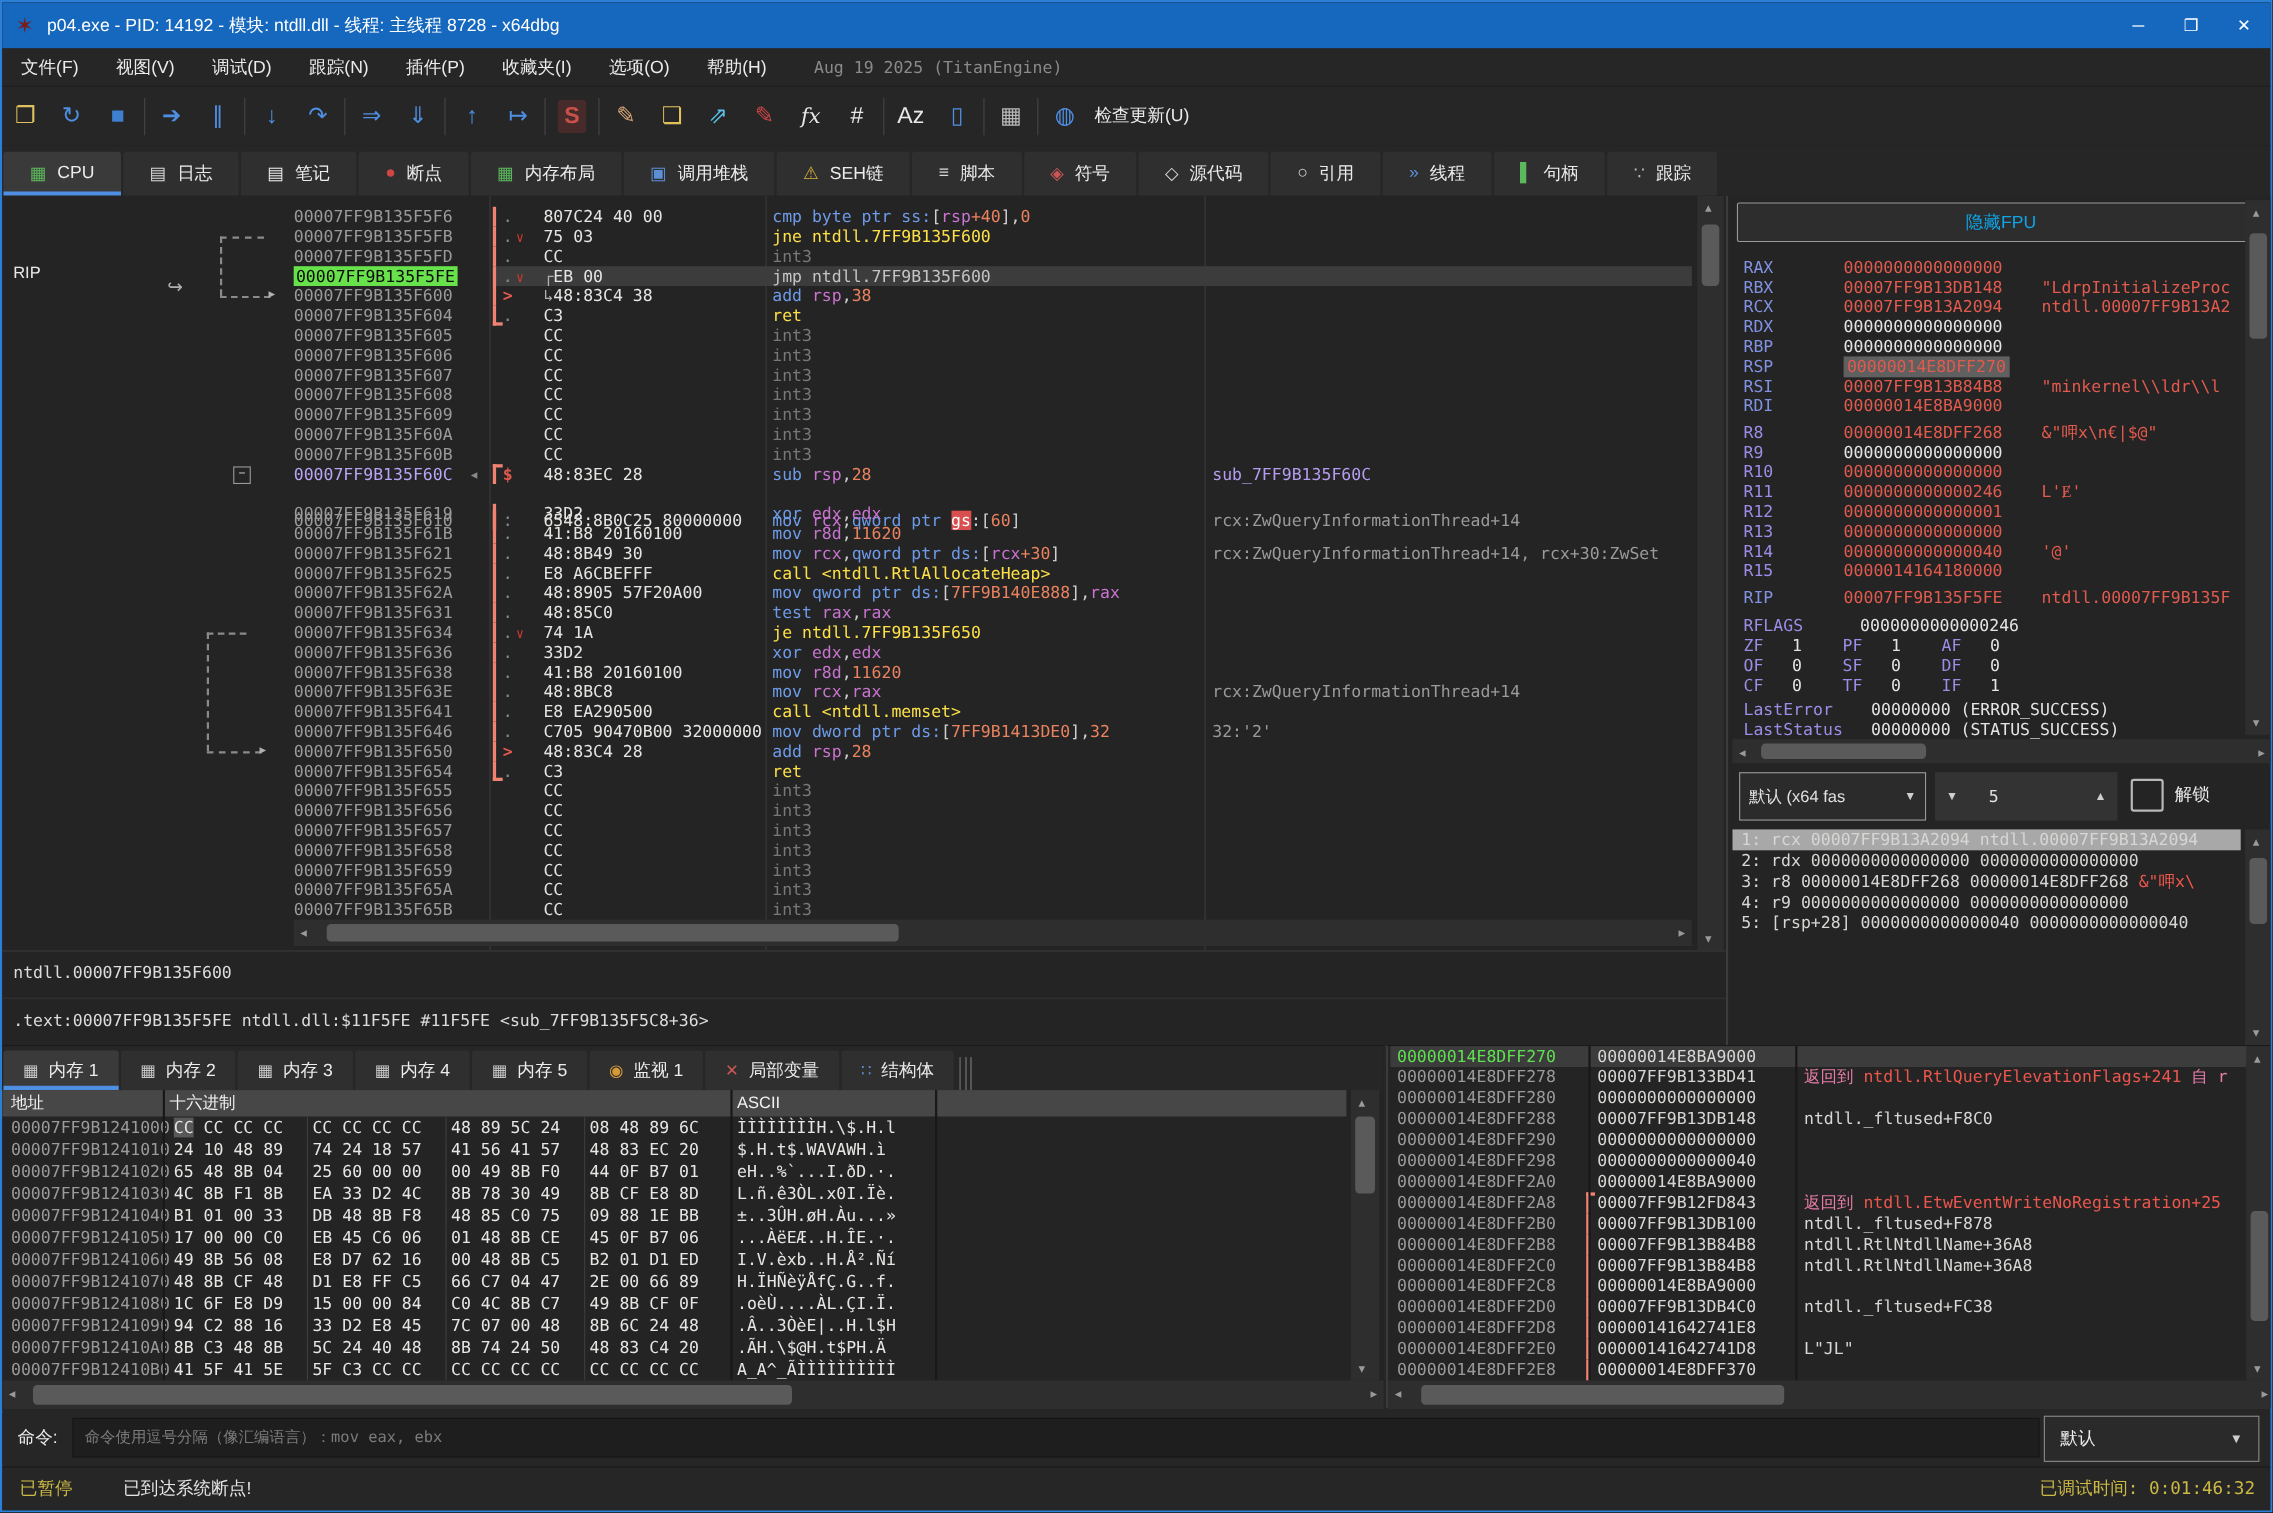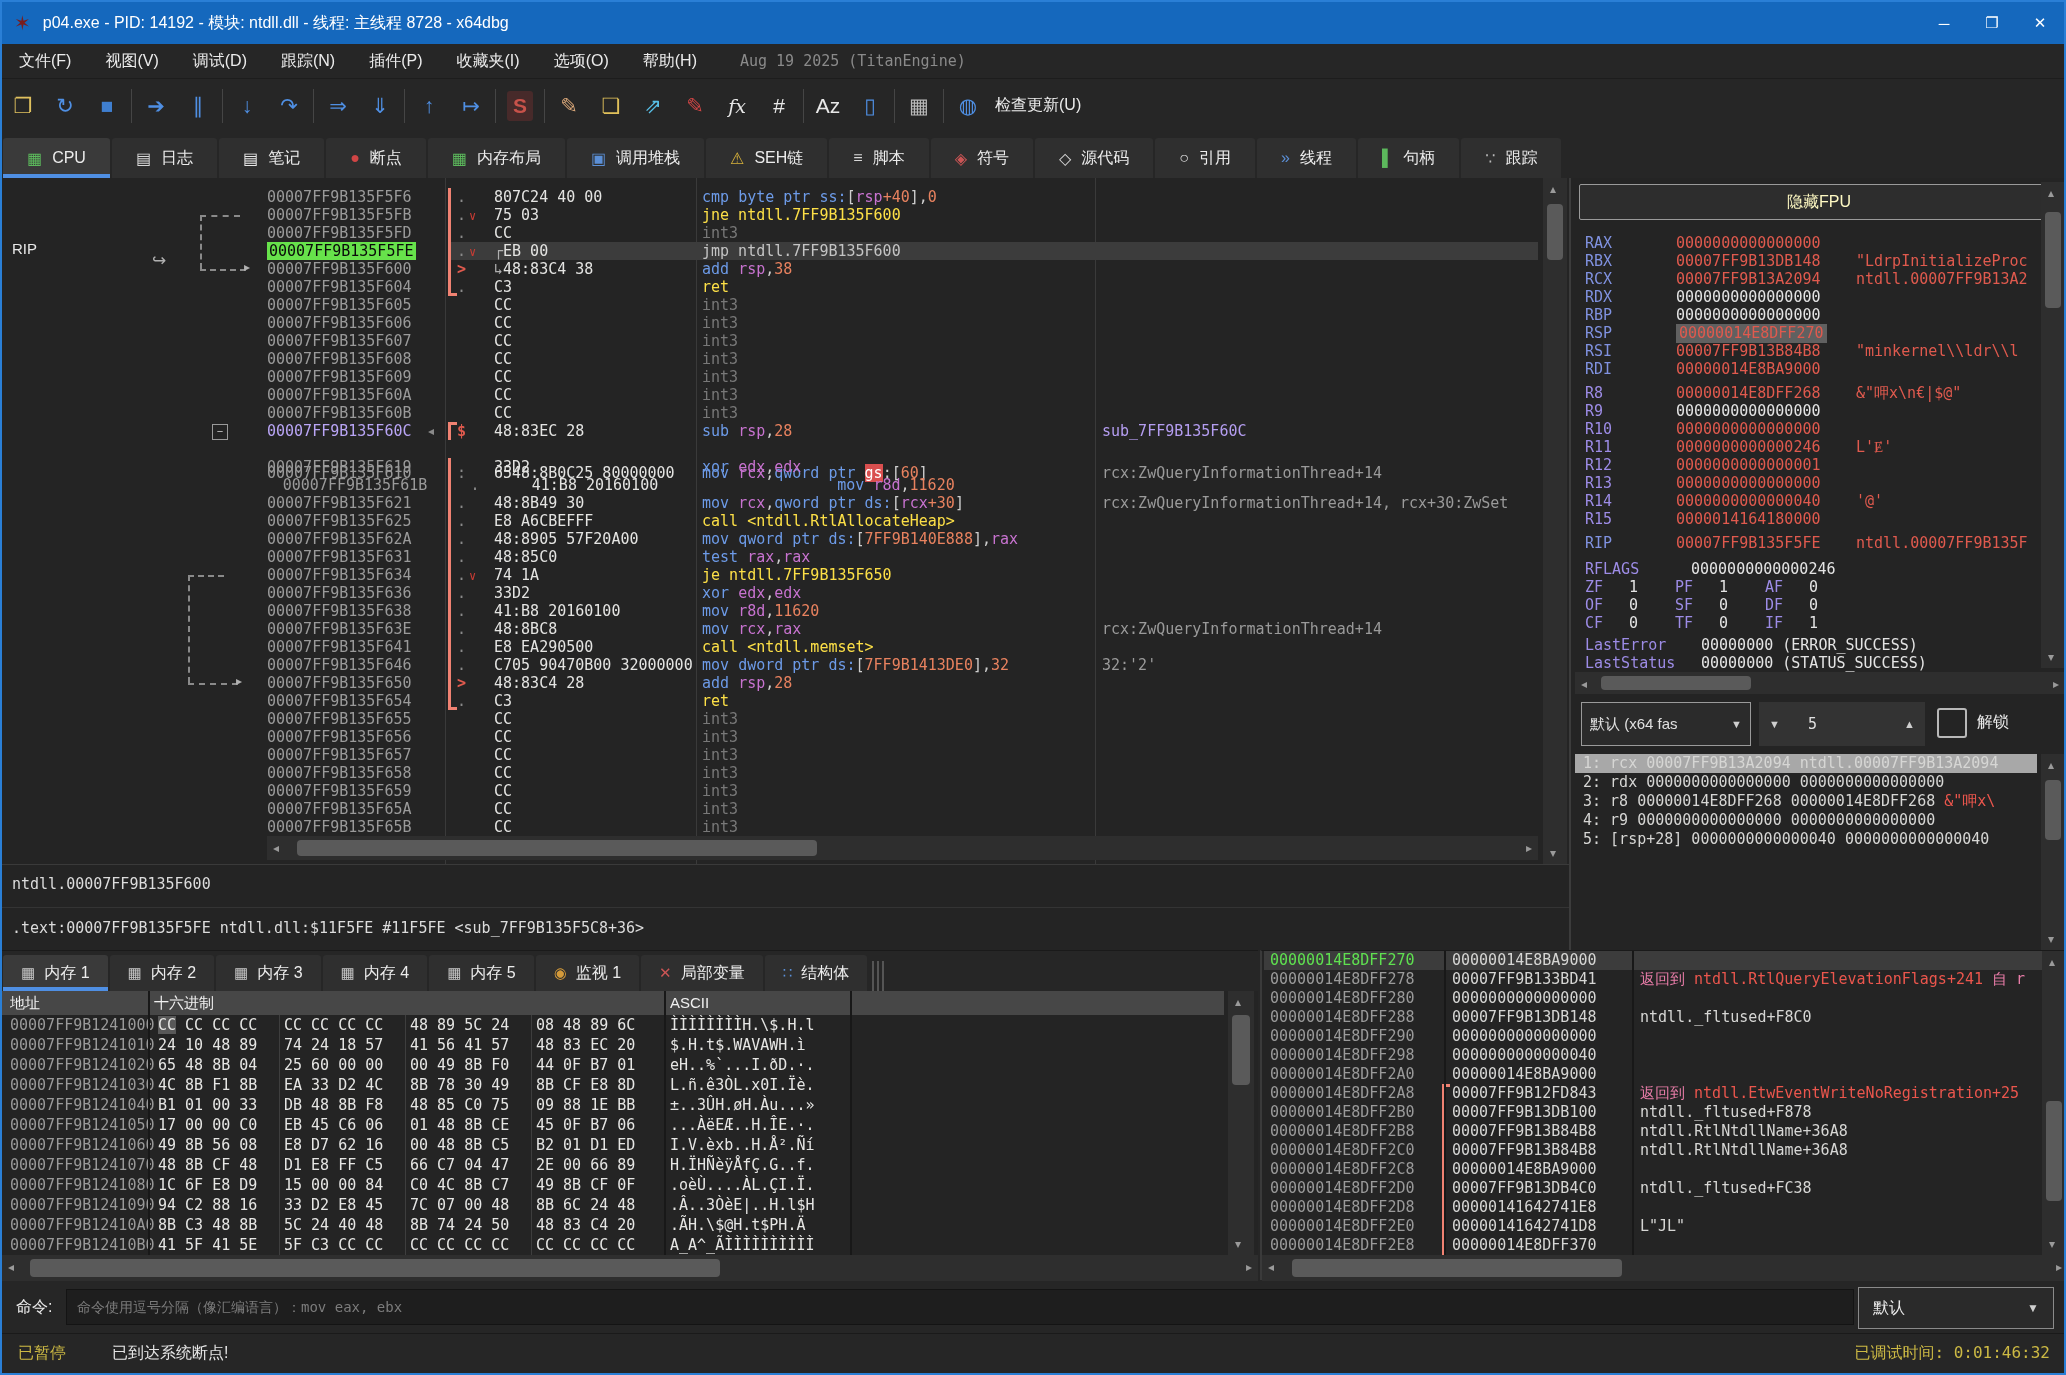--- a/index.html
+++ b/index.html
@@ -55,21 +55,21 @@
   .dash-h{position:absolute;border-top:2px dashed #8a8a8a;}
   .gutter-arrow{position:absolute;color:#b0b0b0;}
   #collapsebox{position:absolute;width:14px;height:14px;border:1px solid #9a9a9a;color:#d0d0d0;font-size:11px;line-height:12px;text-align:center;background:#242424;}
   
   .sb{position:absolute;background:#2e2e2e;}
   .sb .thumb{position:absolute;background:#5a5a5a;border-radius:4px;}
   .sb .arr{position:absolute;color:#9a9a9a;font-size:12px;}
   
   #regs{position:absolute;left:1567px;top:176px;width:499px;height:772px;background:#242424;border-left:2px solid #3c3c3c;box-sizing:border-box;overflow:hidden;}
   #fpubtn{position:absolute;left:8px;top:6px;width:478px;height:34px;border:1px solid #9a9a9a;border-radius:2px;background:#2d2d2d;
-          display:flex;align-items:center;justify-content:center;font-size:16px;color:#fef9c3;}
+          display:flex;align-items:center;justify-content:center;font-size:16px;color:#0ea5e9;}
   .regrow{position:absolute;left:0;width:100%;height:19px;line-height:19px;font-size:15px;}
   .regname{position:absolute;left:14px;color:#8092e0;}
   .regname.pr{color:#9d8ce6;}
   .regval{position:absolute;left:105px;white-space:pre;}
   .v-red{color:#e05a4e;}.v-w{color:#e4e4e4;}
   .v-sel{background:#606060;padding:0 3px;}
   .regx{position:absolute;left:285px;width:182px;color:#e05a4e;white-space:pre;overflow:hidden;}
   .flagp{position:absolute;}
   .argrow{position:absolute;left:4px;width:462px;height:19px;line-height:19px;font-size:15px;white-space:pre;overflow:hidden;color:#d8d8d8;}
   .argrow.sel{background:#a8a8a8;color:#141414;}
@@ -375,21 +375,21 @@
         <span class="c-instr mono"><span class="sM">mov </span><span class="sR">rcx</span><span class="sT">,</span><span class="sK">qword ptr </span><span class="sGS">gs</span><span class="sT">:[</span><span class="sN">60</span><span class="sT">]</span></span>
         <span class="c-cmt mono"><span class="sCm">rcx:ZwQueryInformationThread+14</span></span>
       </div>
       <div class="drow" style="top: 280px;">
         <div class="brace br-m"></div>
         <span class="c-addr mono">00007FF9B135F619</span>
         <span class="c-mark mono">.</span>
         <span class="c-bytes mono">33D2</span>
         <span class="c-instr mono"><span class="sM">xor </span><span class="sR">edx</span><span class="sT">,</span><span class="sR">edx</span></span>
       </div>
-      <div class="drow" style="top: 298px; text-align: center;">
+      <div class="drow" style="top: 298px;">
         <div class="brace br-m"></div>
         <span class="c-addr mono">00007FF9B135F61B</span>
         <span class="c-mark mono">.</span>
         <span class="c-bytes mono">41:B8 20160100</span>
         <span class="c-instr mono"><span class="sM">mov </span><span class="sR">r8d</span><span class="sT">,</span><span class="sN">11620</span></span>
       </div>
       <div class="drow" style="top: 316px;">
         <div class="brace br-m"></div>
         <span class="c-addr mono">00007FF9B135F621</span>
         <span class="c-mark mono">.</span>

